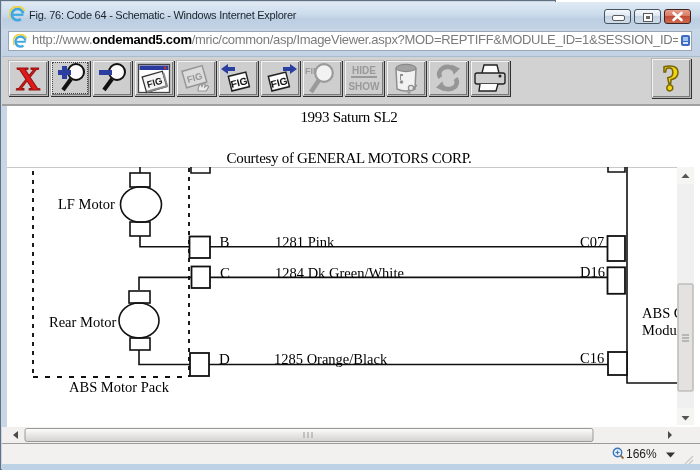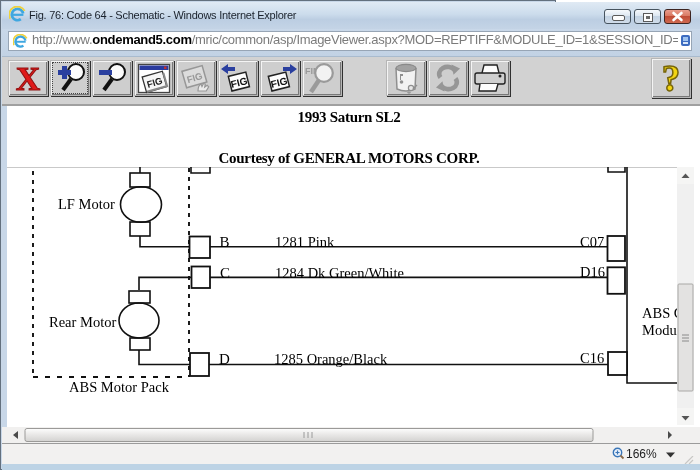--- a/index.html
+++ b/index.html
@@ -25,21 +25,21 @@
   
   #toolbar{position:absolute;left:1px;top:56px;width:698px;height:49px;
     background:#d2d2d2;border-bottom:2px solid #a0a0a0;box-sizing:border-box;}
   .tbtn{position:absolute;top:3px;width:40px;height:36px;background:#cecece;
     box-sizing:border-box;
     box-shadow:inset 1px 1px 0 #f4f4f4, inset -1px -1px 0 #787878, 1px 1px 0 #303030;
     border:1px solid #b6b6b6;}
   
   #content{position:absolute;left:6px;top:105px;width:687px;height:321px;background:#fff;}
   .hd{position:absolute;left:4px;width:676px;text-align:center;font-family:"Liberation Serif",serif;
-    font-weight:bold;color:#000;font-size:15px;line-height:15px;letter-spacing:-0.3px;}
+    font-weight:normal;color:#000;font-size:15px;line-height:15px;letter-spacing:-0.3px;}
   #frameline{position:absolute;left:0px;top:61px;width:670px;height:1px;background:#c9c9c9;}
   #schem{position:absolute;left:0px;top:61px;width:670px;height:258px;}
   
   #vsb{position:absolute;left:670px;top:61px;width:17px;height:258px;background:#f0f0f0;}
   #hsbrow{position:absolute;left:1px;top:426px;width:698px;height:16px;background:#f1f0ef;}
   #statusbar{position:absolute;left:1px;top:442px;width:698px;height:21px;
     background:#f2f1f0;border-top:1px solid #9b9b9b;box-sizing:border-box;}
   #botborder{position:absolute;left:1px;top:463px;width:698px;height:6px;background:#bdd3e5;}
 </style>
 </head>
@@ -151,20 +151,27 @@
     </div>
 
     <div class="tbtn" style="left:300px">
       <svg width="38" height="34" viewBox="0 0 38 34">
         <text x="2" y="13" font-family="Liberation Sans,sans-serif" font-size="9" font-weight="bold" fill="#9a9a9a">FIND</text>
         <circle cx="21" cy="12" r="8.8" fill="#f2f2f2" stroke="#9a9a9a" stroke-width="2.2"></circle>
         <path d="M16 19 L8 31" stroke="#9a9a9a" stroke-width="4.5"></path>
       </svg>
     </div>
 
+    <div class="tbtn" style="left:342px">
+      <svg width="38" height="34" viewBox="0 0 38 34">
+        <text x="19" y="13" text-anchor="middle" font-family="Liberation Sans,sans-serif" font-size="10" font-weight="bold" fill="#9a9a9a">HIDE</text>
+        <rect x="6" y="15" width="26" height="2" fill="#9a9a9a"></rect>
+        <text x="19" y="29" text-anchor="middle" font-family="Liberation Sans,sans-serif" font-size="10" font-weight="bold" fill="#9a9a9a">SHOW</text>
+      </svg>
+    </div>
 
     <div class="tbtn" style="left:384px">
       <svg width="38" height="34" viewBox="0 0 38 34">
         <path d="M9 7 L10 28 Q19 32 28 28 L29 7" fill="#f2f2f2" stroke="#8f8f8f" stroke-width="1.5"></path>
         <ellipse cx="19" cy="7" rx="10" ry="3.6" fill="#a2a2a2" stroke="#8a8a8a" stroke-width="1.2"></ellipse>
         <path d="M13 13 h3 v2 h-2 v4 h-1 z" fill="#8f8f8f"></path>
         <circle cx="14.5" cy="21" r="1.8" fill="#8f8f8f"></circle>
         <circle cx="24" cy="27" r="2.6" fill="#e8e8e8" stroke="#8f8f8f" stroke-width="1.2"></circle>
         <path d="M26 28 l4 -4" stroke="#8f8f8f" stroke-width="1.2"></path>
         <path d="M20 31.5 q2 -2 4 0 q-2 2.5 -4 0" fill="#9a9a9a"></path>

